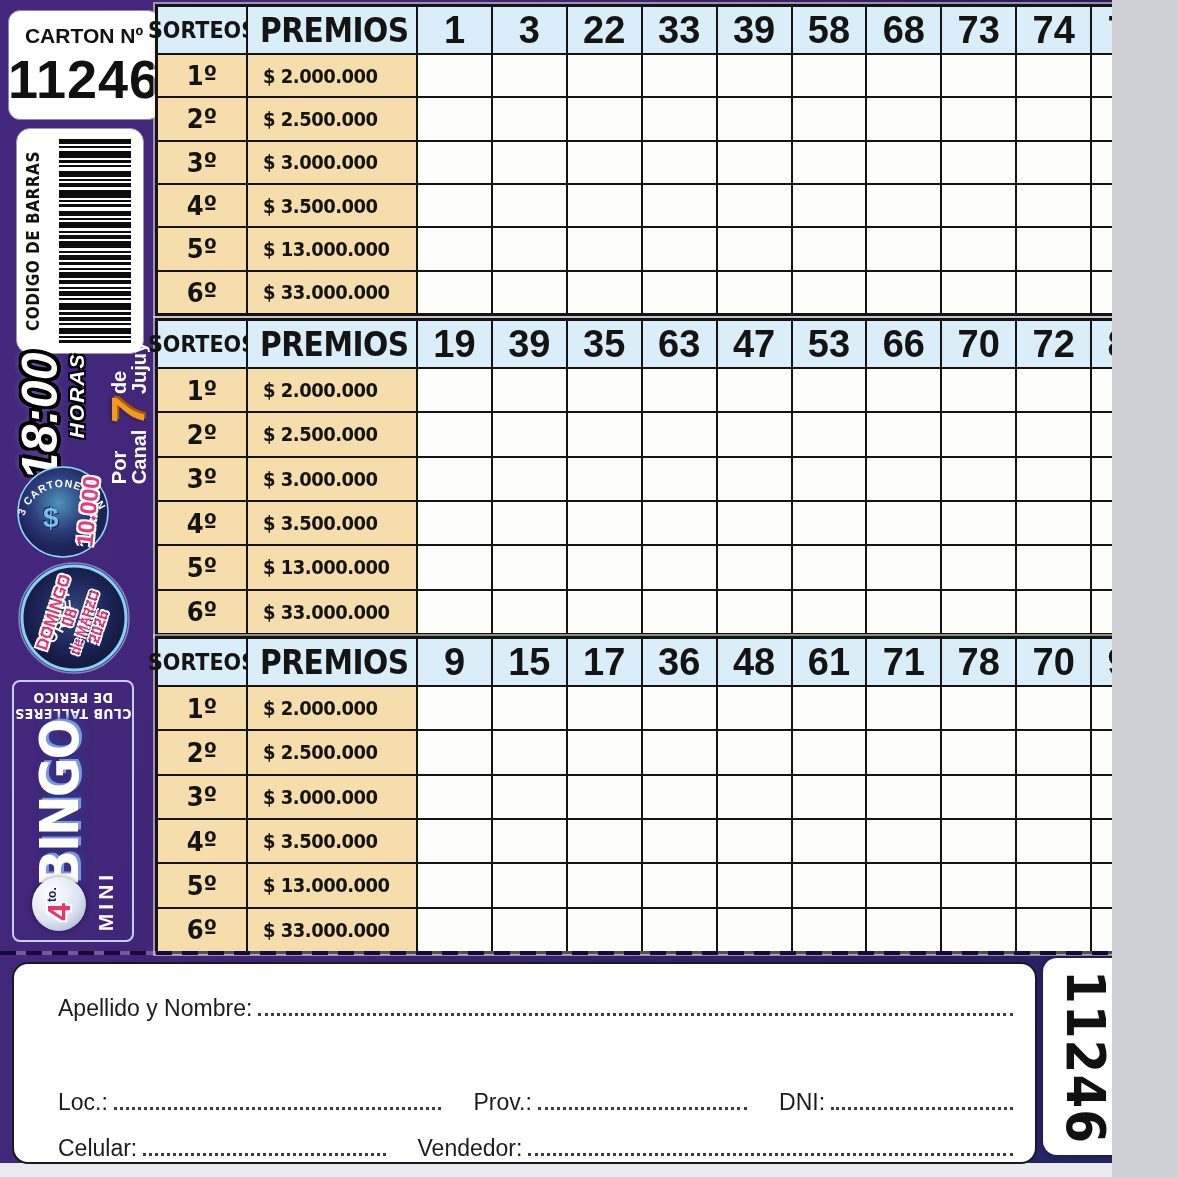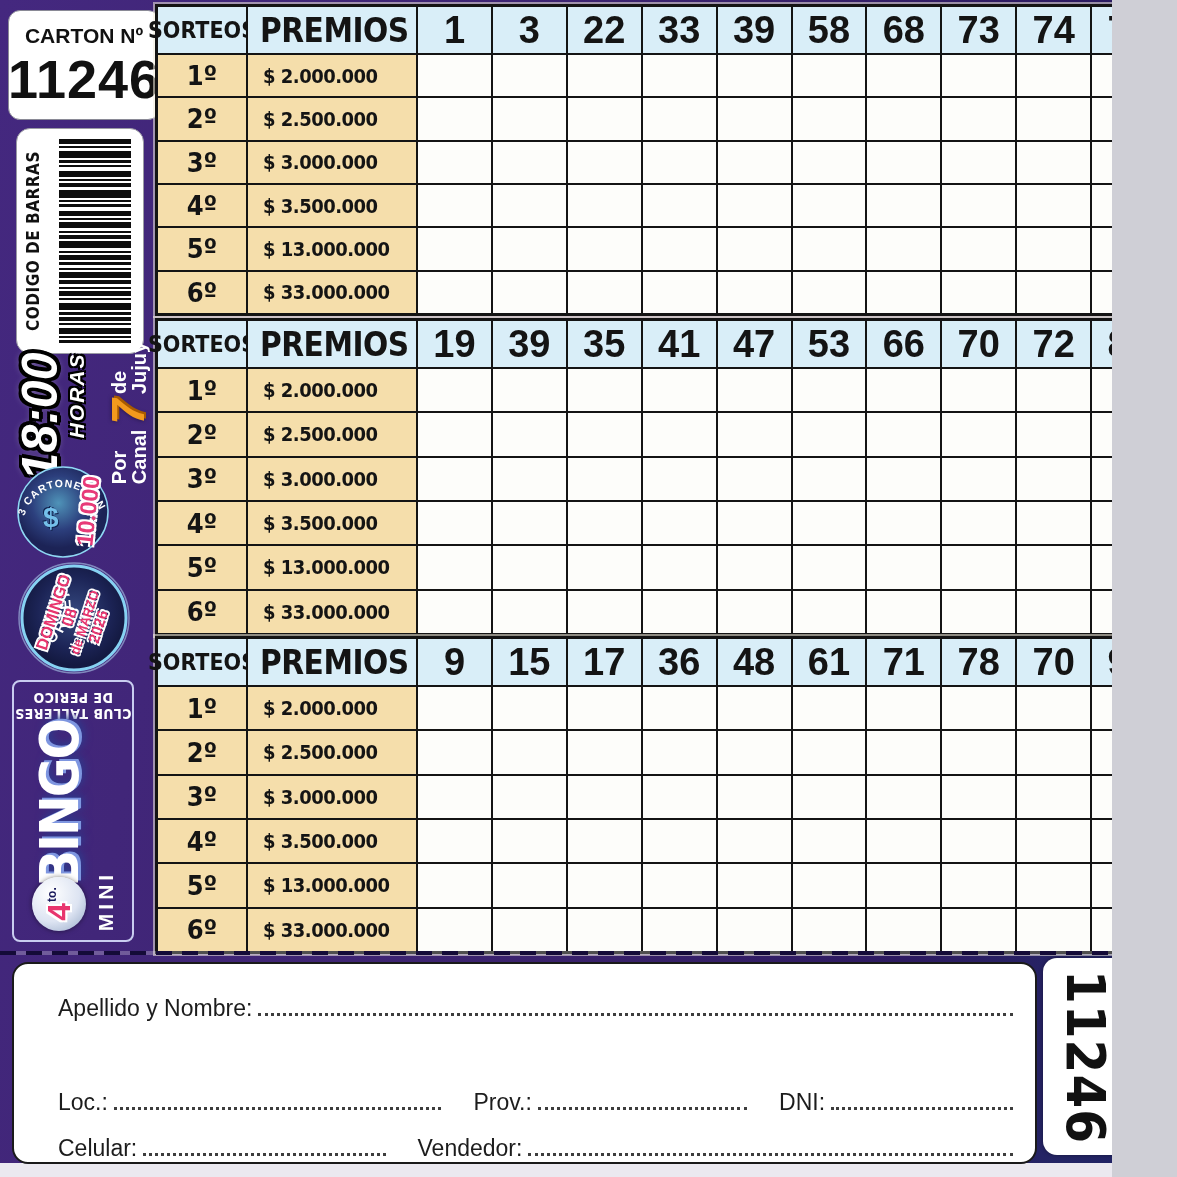--- a/index.html
+++ b/index.html
@@ -326,21 +326,21 @@
       <div class="cell blank"></div>
       <div class="cell blank"></div>
       <div class="cell blank"></div>
     </div>
   <div class="bingo-table t2">
       <div class="cell head sorteos-h">SORTEOS</div>
       <div class="cell head premios-h">PREMIOS</div>
       <div class="cell head num-h">19</div>
       <div class="cell head num-h">39</div>
       <div class="cell head num-h">35</div>
-      <div class="cell head num-h">41</div>
+      <div class="cell head num-h">63</div>
       <div class="cell head num-h">47</div>
       <div class="cell head num-h">53</div>
       <div class="cell head num-h">66</div>
       <div class="cell head num-h">70</div>
       <div class="cell head num-h">72</div>
       <div class="cell head num-h">87</div>
       <div class="cell rank">1º</div>
       <div class="cell prize">$ 2.000.000</div>
       <div class="cell blank"></div>
       <div class="cell blank"></div>

